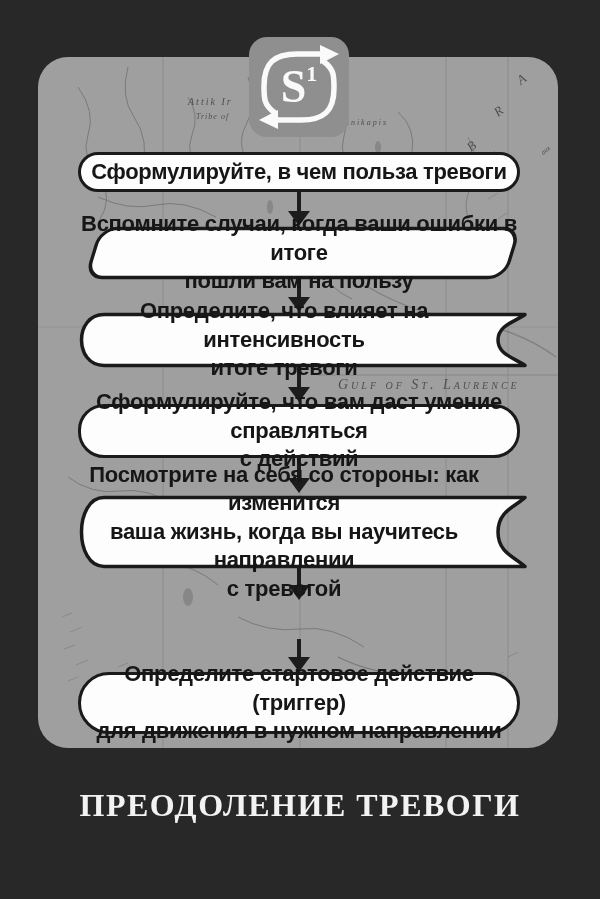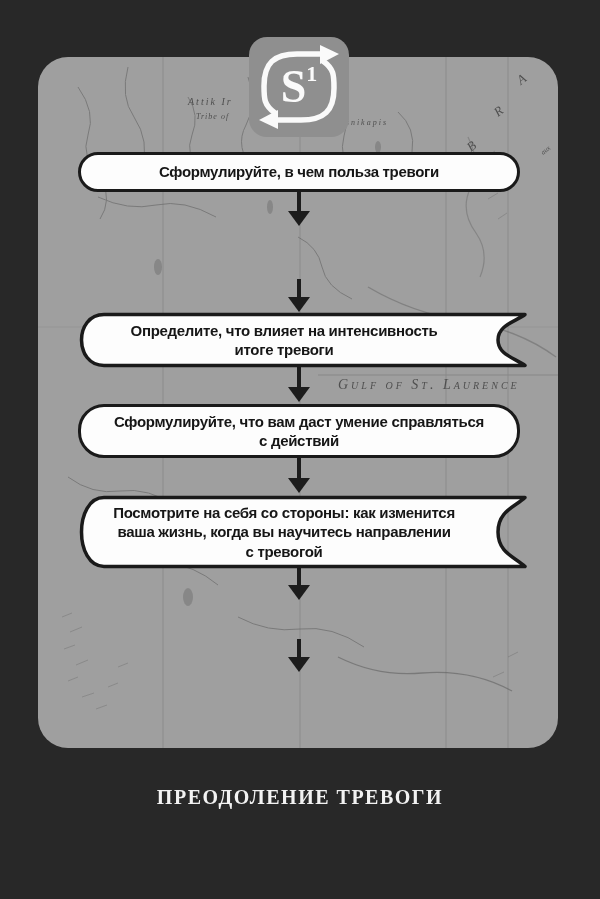--- a/index.html
+++ b/index.html
@@ -19,31 +19,31 @@
   .logo-s{font-size:46px;line-height:1;}
   .logo-sup{font-size:22px;line-height:1;transform:translateY(-13px);}
   
   .step{position:absolute;z-index:3;}
   .shape-css{position:absolute;inset:0;background:#fdfdfd;border:3.5px solid #1a1a1a;box-sizing:border-box;}
   .capsule{border-radius:999px;}
   .rounded{border-radius:26px;}
   svg.shape{position:absolute;left:0;top:0;overflow:visible;}
   .step-text{position:absolute;inset:0;display:flex;align-items:center;justify-content:center;
              text-align:center;white-space:pre-line;color:#161616;
-             font-size:15px;font-weight:600;letter-spacing:-0.3px;line-height:1.3;z-index:2;}
+             font-size:22px;font-weight:600;letter-spacing:-0.3px;line-height:1.3;z-index:2;}
   
   .arrow{position:absolute;left:288px;width:22px;z-index:2;}
   .arrow::before{content:"";position:absolute;left:9px;top:-3px;bottom:12px;width:4px;background:#1c1c1c;}
   .arrow::after{content:"";position:absolute;left:0;bottom:0;width:0;height:0;
                 border-left:11px solid transparent;border-right:11px solid transparent;
                 border-top:15px solid #1c1c1c;}
   
   #title{position:absolute;left:0;top:784px;width:600px;text-align:center;
          font-family:"Liberation Serif",serif;font-weight:bold;color:#f2f2f2;
-         font-size:20px;letter-spacing:1.5px;line-height:1.32;}
+         font-size:32px;letter-spacing:1.5px;line-height:1.32;}
   
   .mlab{font-family:"Liberation Serif",serif;font-style:italic;fill:#4f4f4f;}
 </style>
 </head>
 <body>
 
 <div id="stage">
 
   <div id="card">
     <svg width="520" height="691" viewBox="0 0 520 691">
@@ -128,20 +128,29 @@
         <span class="logo-sup">1</span>
     </div>
   </div>
 
   <div class="step" style="left:78px;top:152px;width:442px;height:40px">
     <div class="shape-css capsule"></div>
     <div class="step-text">Сформулируйте, в чем польза тревоги</div>
   </div>
   <div class="arrow" style="top:194px;height:32px"></div>
 
+  <div class="step" style="left:76px;top:226px;width:446px;height:54px">
+    <svg class="shape" width="446" height="54" viewBox="0 0 446 54">
+      <g transform="translate(4,0)">
+        <rect x="22" y="2.5" width="418" height="49" rx="16" transform="skewX(-17)" transform-origin="0 0" fill="#fdfdfd" stroke="#1a1a1a" stroke-width="3.5" style="transform-box:view-box"></rect>
+      </g>
+    </svg>
+    <div class="step-text">Вспомните случаи, когда ваши ошибки в итоге
+пошли вам на пользу</div>
+  </div>
   <div class="arrow" style="top:282px;height:30px"></div>
 
   <div class="step" style="left:70px;top:312px;width:462px;height:56px">
     <svg class="shape" width="462" height="56" viewBox="0 0 462 56">
       <path d="M 34 2.5 L 455 2.5 C 445 10 428 13 428 28 C 428 43 445 46 455 53.5 L 34 53.5 C 4 53.5 4 2.5 34 2.5 Z" fill="#fdfdfd" stroke="#1a1a1a" stroke-width="3.5" stroke-linejoin="round"></path>
     </svg>
     <div class="step-text" style="right:34px">Определите, что влияет на интенсивность
 итоге тревоги</div>
   </div>
   <div class="arrow" style="top:370px;height:32px"></div>
@@ -158,18 +167,23 @@
       <path d="M 34 2.5 L 455 2.5 C 445 12 428 16 428 37 C 428 58 445 62 455 71.5 L 34 71.5 C 4 71.5 4 2.5 34 2.5 Z" fill="#fdfdfd" stroke="#1a1a1a" stroke-width="3.5" stroke-linejoin="round"></path>
     </svg>
     <div class="step-text" style="right:34px">Посмотрите на себя со стороны: как изменится
 ваша жизнь, когда вы научитесь направлении
 с тревогой</div>
   </div>
   <div class="arrow" style="top:571px;height:29px"></div>
 
   <div class="arrow" style="top:642px;height:30px"></div>
 
+  <div class="step" style="left:78px;top:672px;width:442px;height:62px">
+    <div class="shape-css capsule"></div>
+    <div class="step-text">Определите стартовое действие (триггер)
+для движения в нужном направлении</div>
+  </div>
 
   <div id="title">
     <div>ПРЕОДОЛЕНИЕ ТРЕВОГИ</div>
   </div>
 
 </div>
 
 </body></html>

